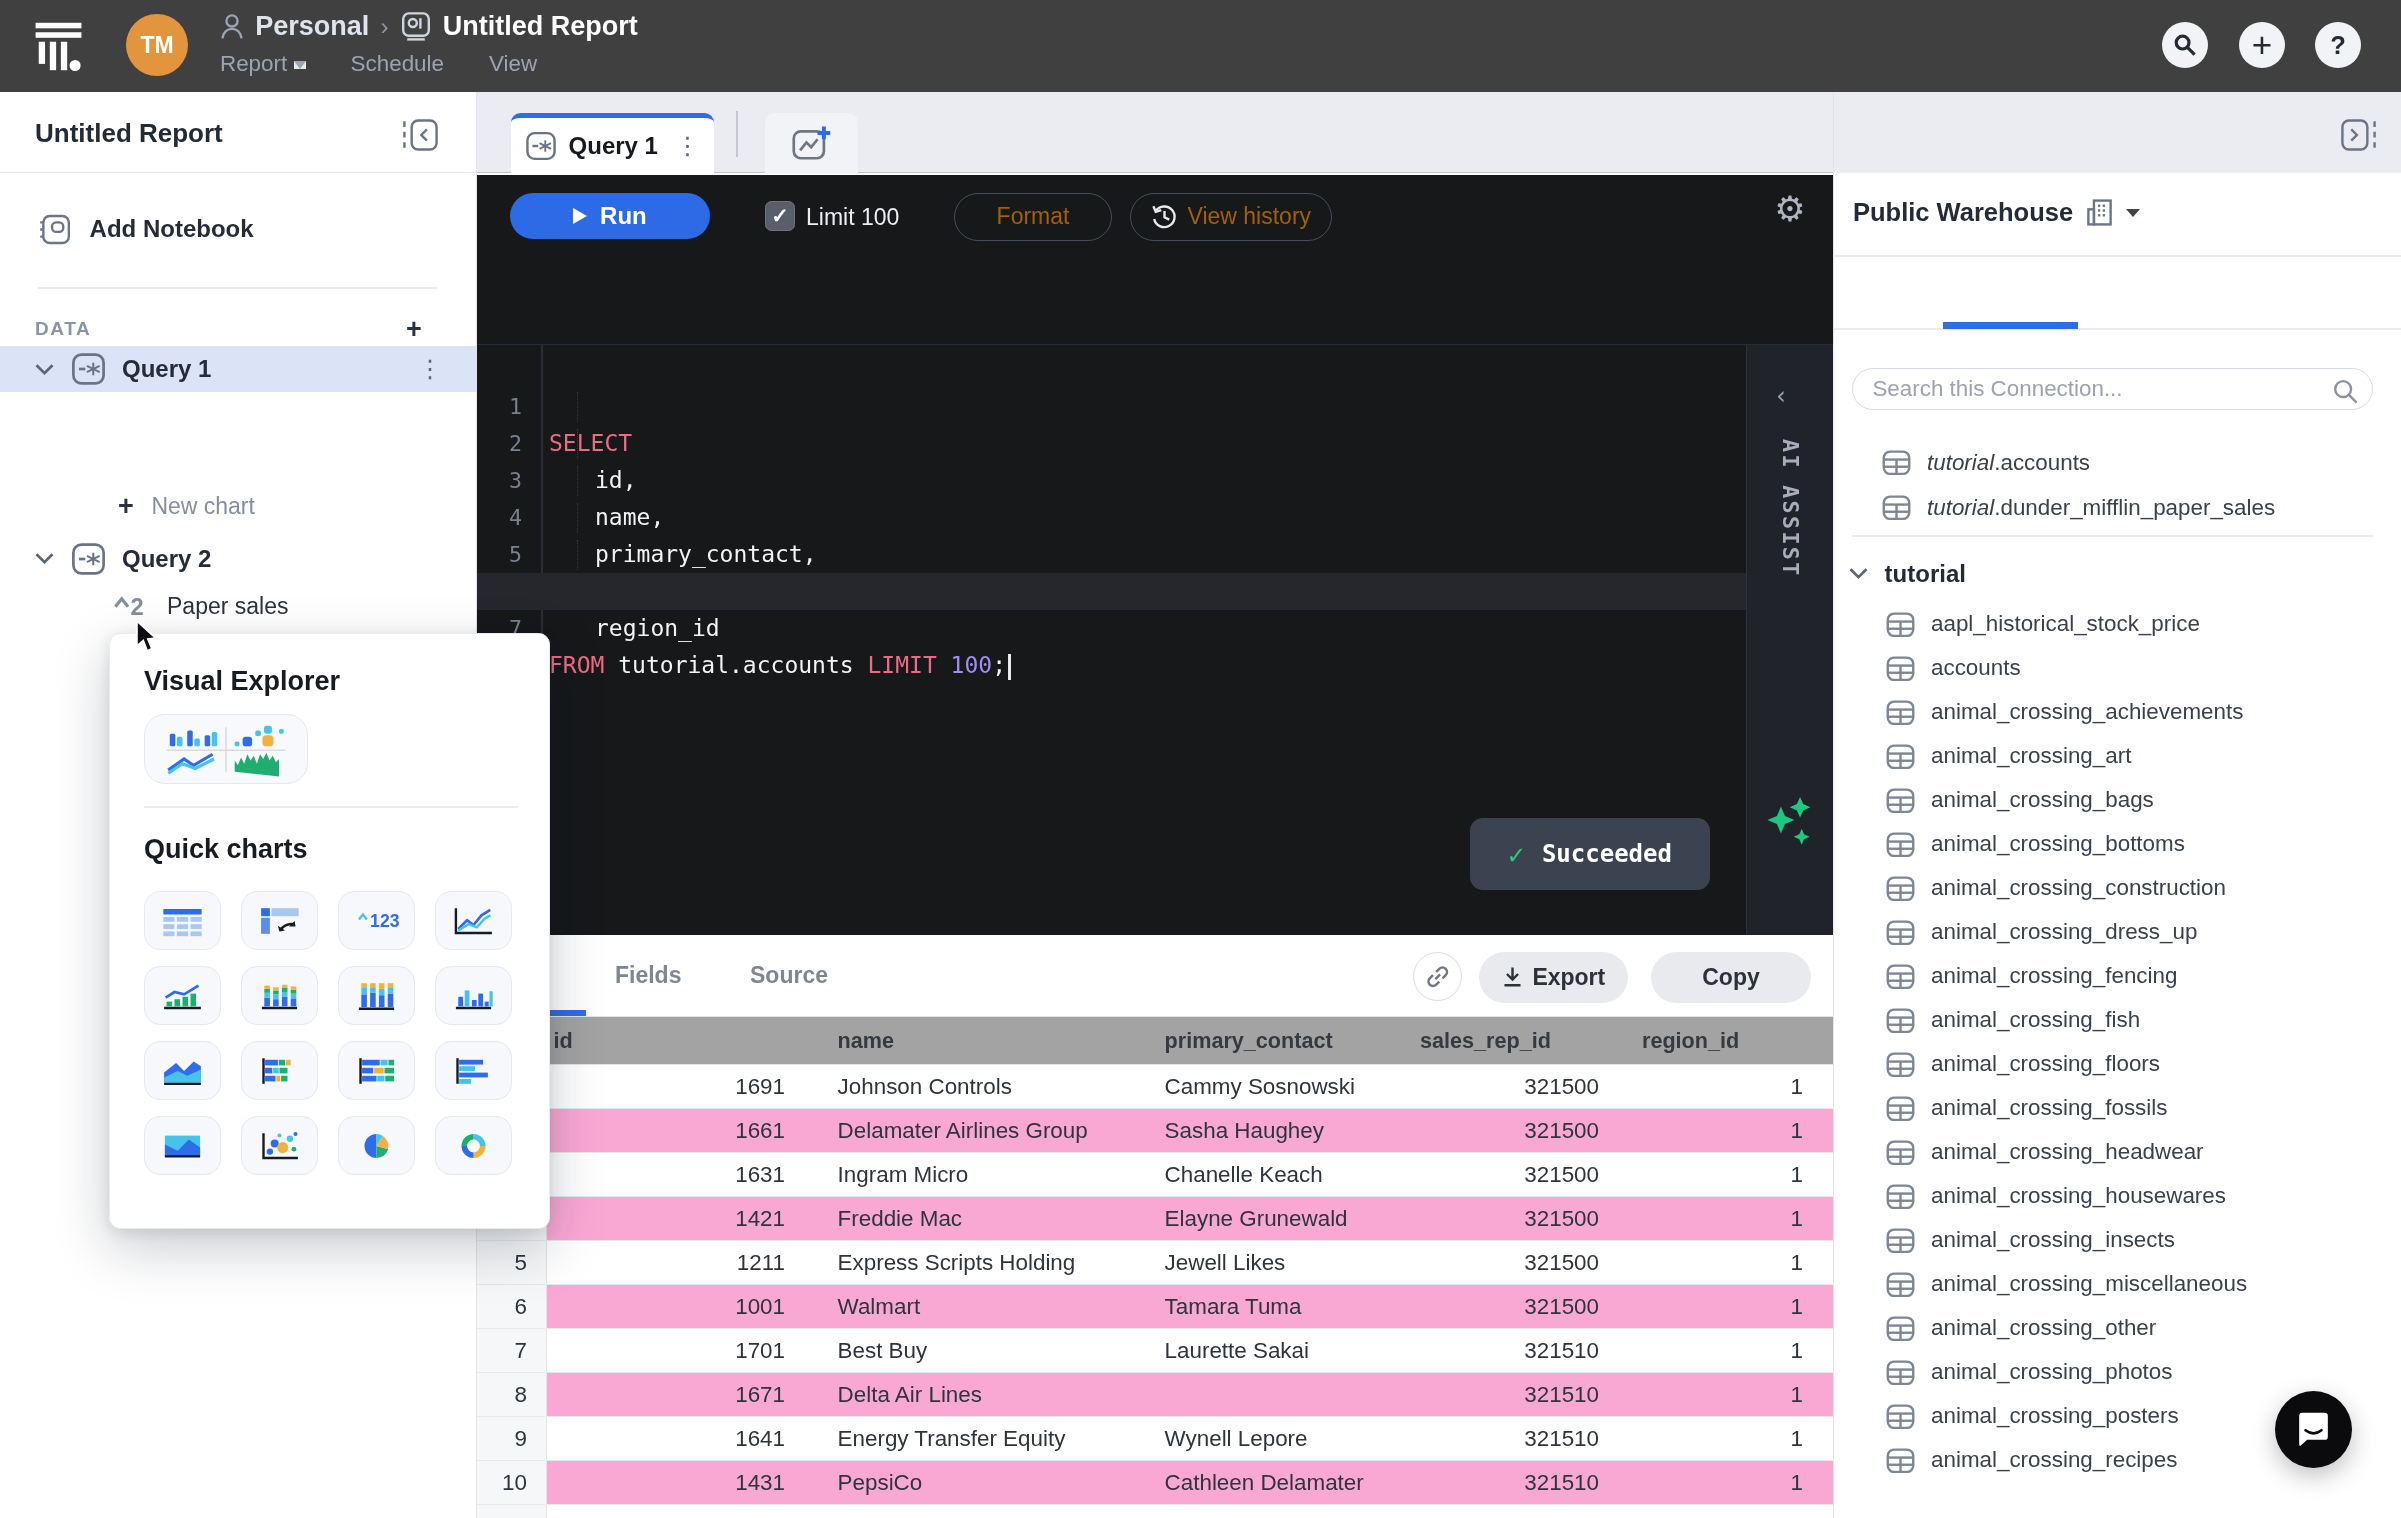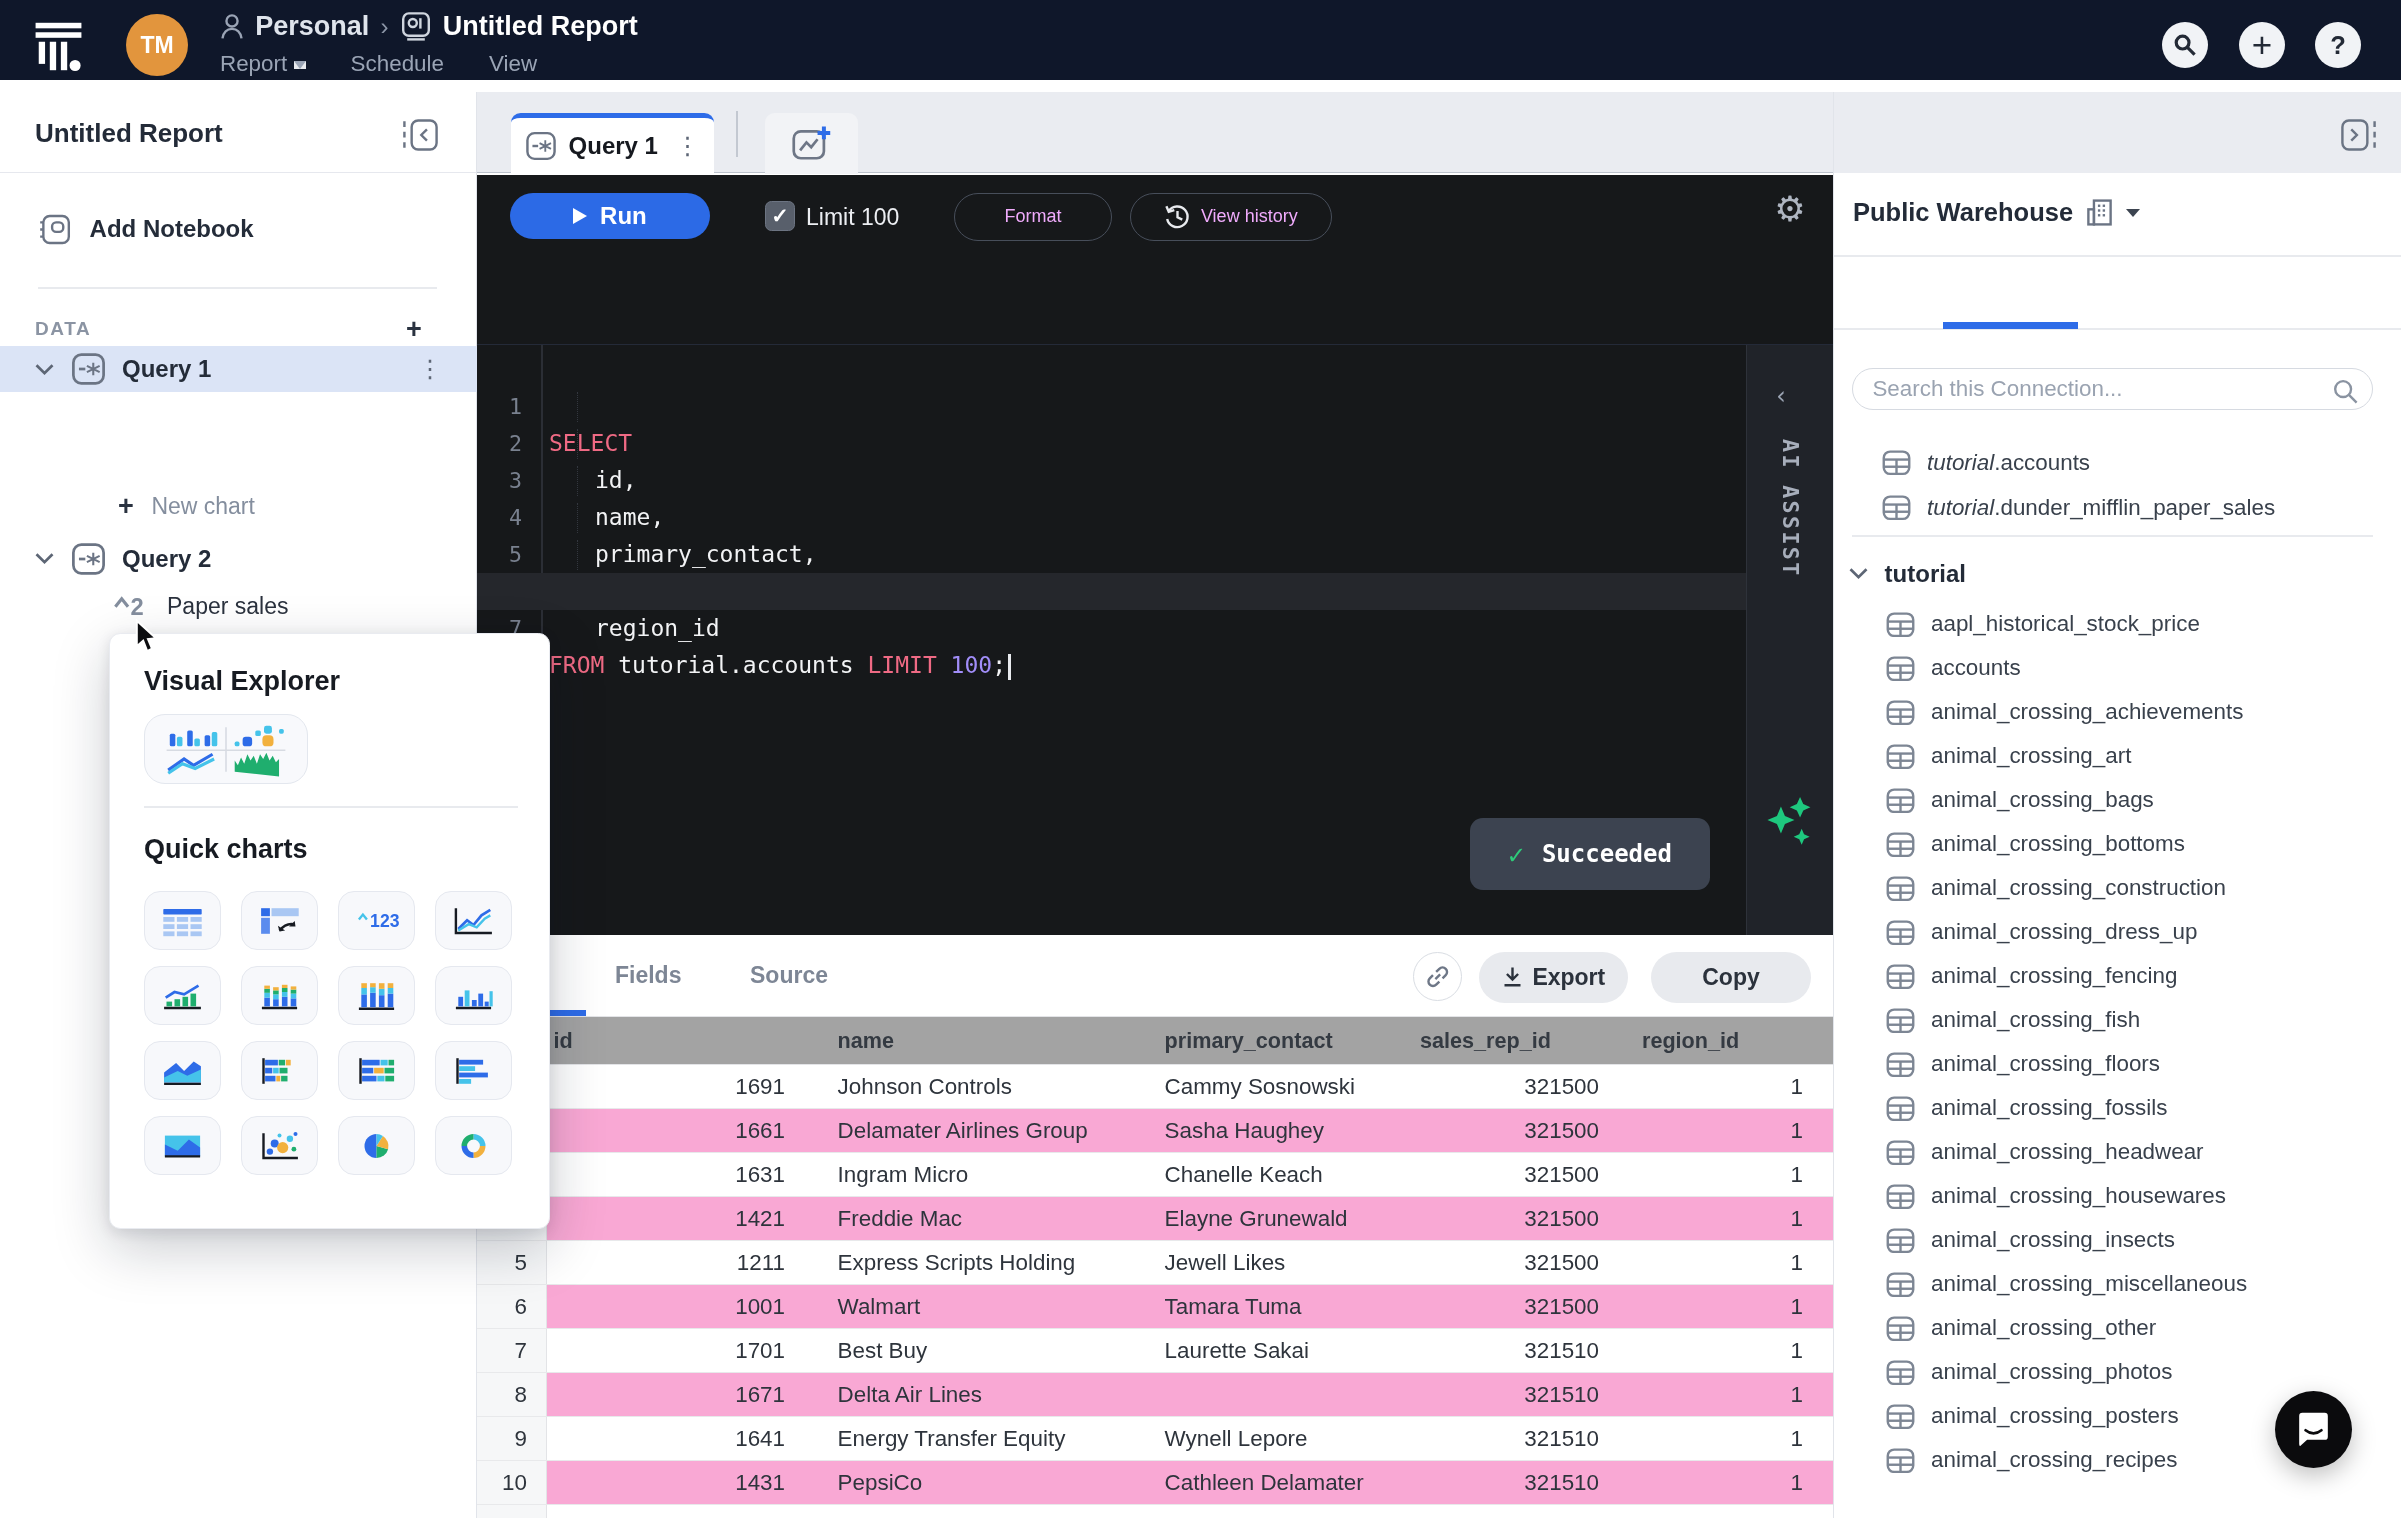--- a/index.html
+++ b/index.html
@@ -1,20 +1,20 @@
 <!DOCTYPE html>
 <html style="font-size:12.8px"><head>
 <meta charset="utf-8">
 <style>
   * { margin:0; padding:0; box-sizing:border-box; }
   html,body { width:2401px; height:1518px; overflow:hidden; background:#ffffff;
               font-family:"Liberation Sans", sans-serif; }
 
   
-  #topbar { position:absolute; left:0; top:0; width:2401px; height:80px; background:#0f172a; z-index:30; }
+  #topbar { position:absolute; left:0; top:0; width:2401px; height:92px; background:#404040; z-index:30; }
   #logo { position:absolute; left:34px; top:21px; width:49px; height:51px; }
   #avatar { position:absolute; left:126px; top:14.4px; width:62px; height:62px; border-radius:50%;
             background:#e2953d; color:#fff; font-weight:bold; font-size:23px;
             display:flex; align-items:center; justify-content:center; }
   #crumbs { position:absolute; left:220px; top:8px; height:37px; display:flex; align-items:center; gap:11.2px; }
   .crumb-ws { color:#dfe4ec; font-size:27px; font-weight:bold; }
   .crumb-sep { color:#8b95a6; font-size:24px; }
   .crumb-title { color:#ffffff; font-size:27px; font-weight:bold; }
   #topmenu { position:absolute; left:220px; top:51px; display:flex; gap:45px; align-items:center; }
   #topmenu .mi { color:#9aa4b5; font-size:22.4px; }
@@ -50,21 +50,21 @@
 
   #qtoolbar { position:absolute; left:0; top:83px; width:1356px; height:169px; background:#16181a; }
   #run-btn { position:absolute; left:33px; top:17.6px; width:200px; height:46px; background:#2c6ae6; border-radius:25.5px;
      display:flex; align-items:center; justify-content:center; gap:12.8px; color:#fff; font-size:24px; font-weight:bold; }
   .play { width:0; height:0; border-top:8.8px solid transparent; border-bottom:8.8px solid transparent; border-left:14.4px solid #fff; }
   #limit-box { position:absolute; left:288px; top:26px; width:30px; height:30px; background:#585f6b;
      border:1.6px solid #6c7482; border-radius:6.4px; color:#fff; font-size:21px; font-weight:bold;
      display:flex; align-items:center; justify-content:center; }
   #limit-label { position:absolute; left:329px; top:29px; color:#eceef2; font-size:23px; }
   .ghost-btn { position:absolute; top:17.6px; height:48px; border:1.6px solid #474e5a; border-radius:25.5px;
-     display:flex; align-items:center; justify-content:center; gap:9.6px; color:#f0abfc; font-size:18px; background:transparent; }
+     display:flex; align-items:center; justify-content:center; gap:9.6px; color:#a16207; font-size:23px; background:transparent; }
   #format-btn { left:477px; width:158px; }
   #history-btn { left:653px; width:202px; }
   #gear { position:absolute; left:1281px; top:14.4px; width:64px; text-align:center; color:#aeb5c1; font-size:35px; }
 
   #editor { position:absolute; left:0; top:252px; width:1356px; height:591px; background:#16181a;
             border-top:1.6px solid #242a38; font-family:"DejaVu Sans Mono", monospace; }
   #gutter-border { position:absolute; left:64px; top:0; bottom:0; width:1.6px; background:#2b2e35; }
   .code-line { position:relative; height:37px; line-height:37px; font-size:23px; color:#f2f3f5; white-space:pre; }
   .code-line .lno { position:absolute; left:0; width:45px; text-align:right; color:#79818f; font-size:21.6px; }
   .code-line .code { position:absolute; left:72px; }

